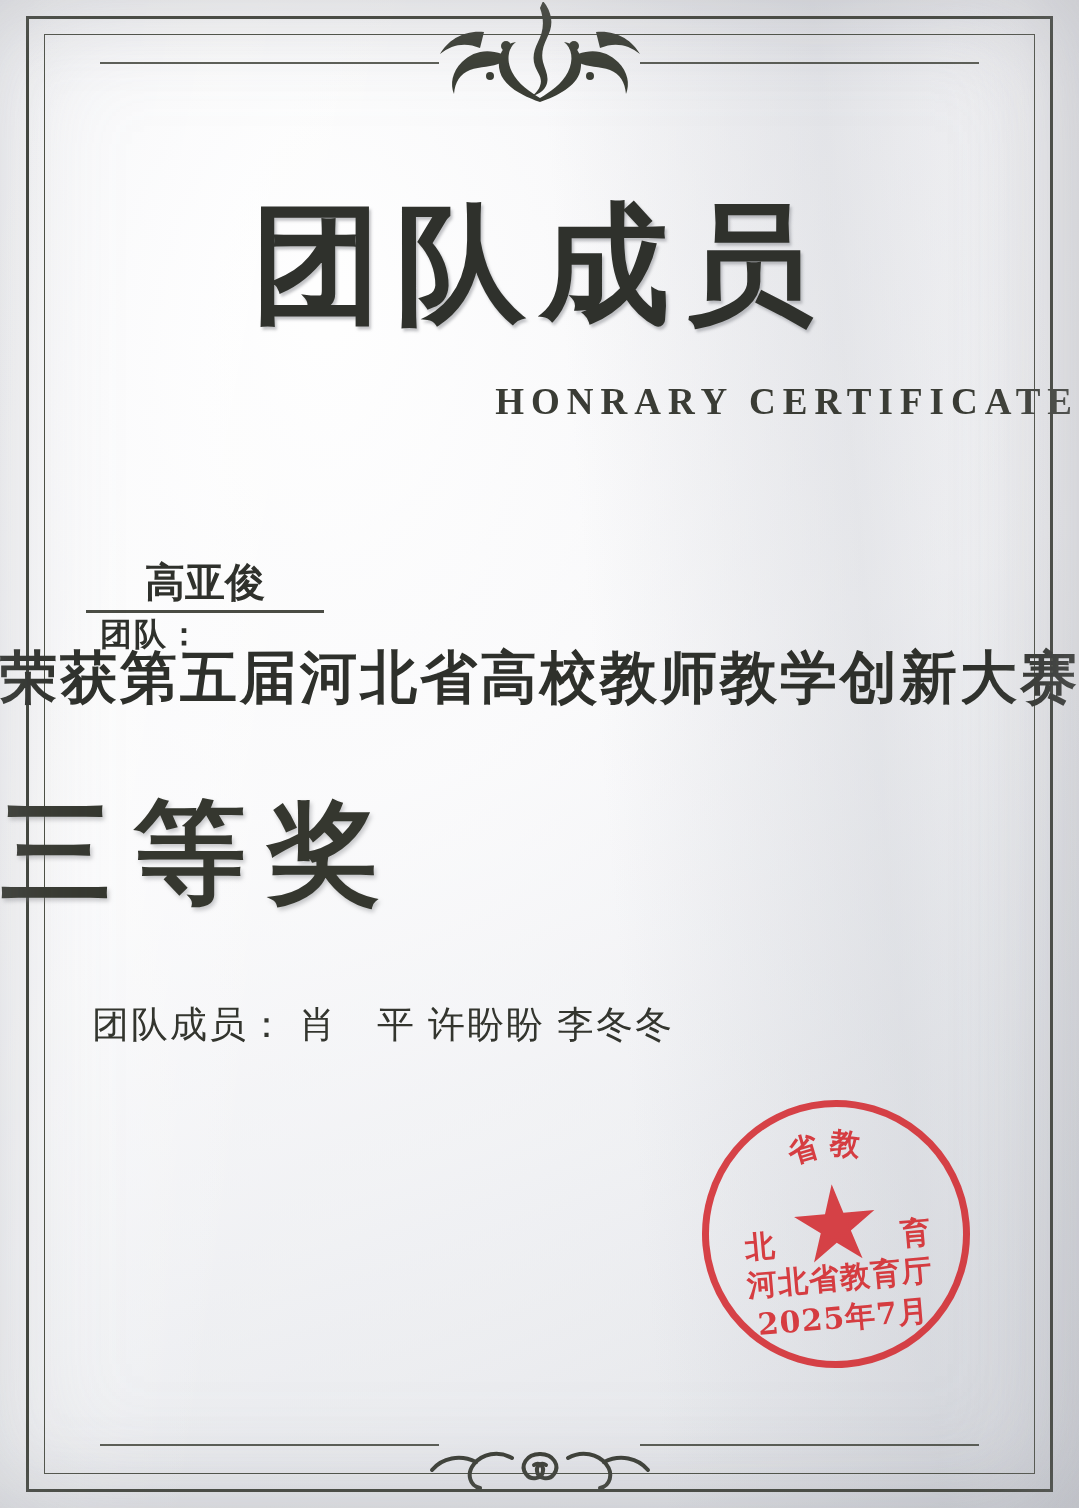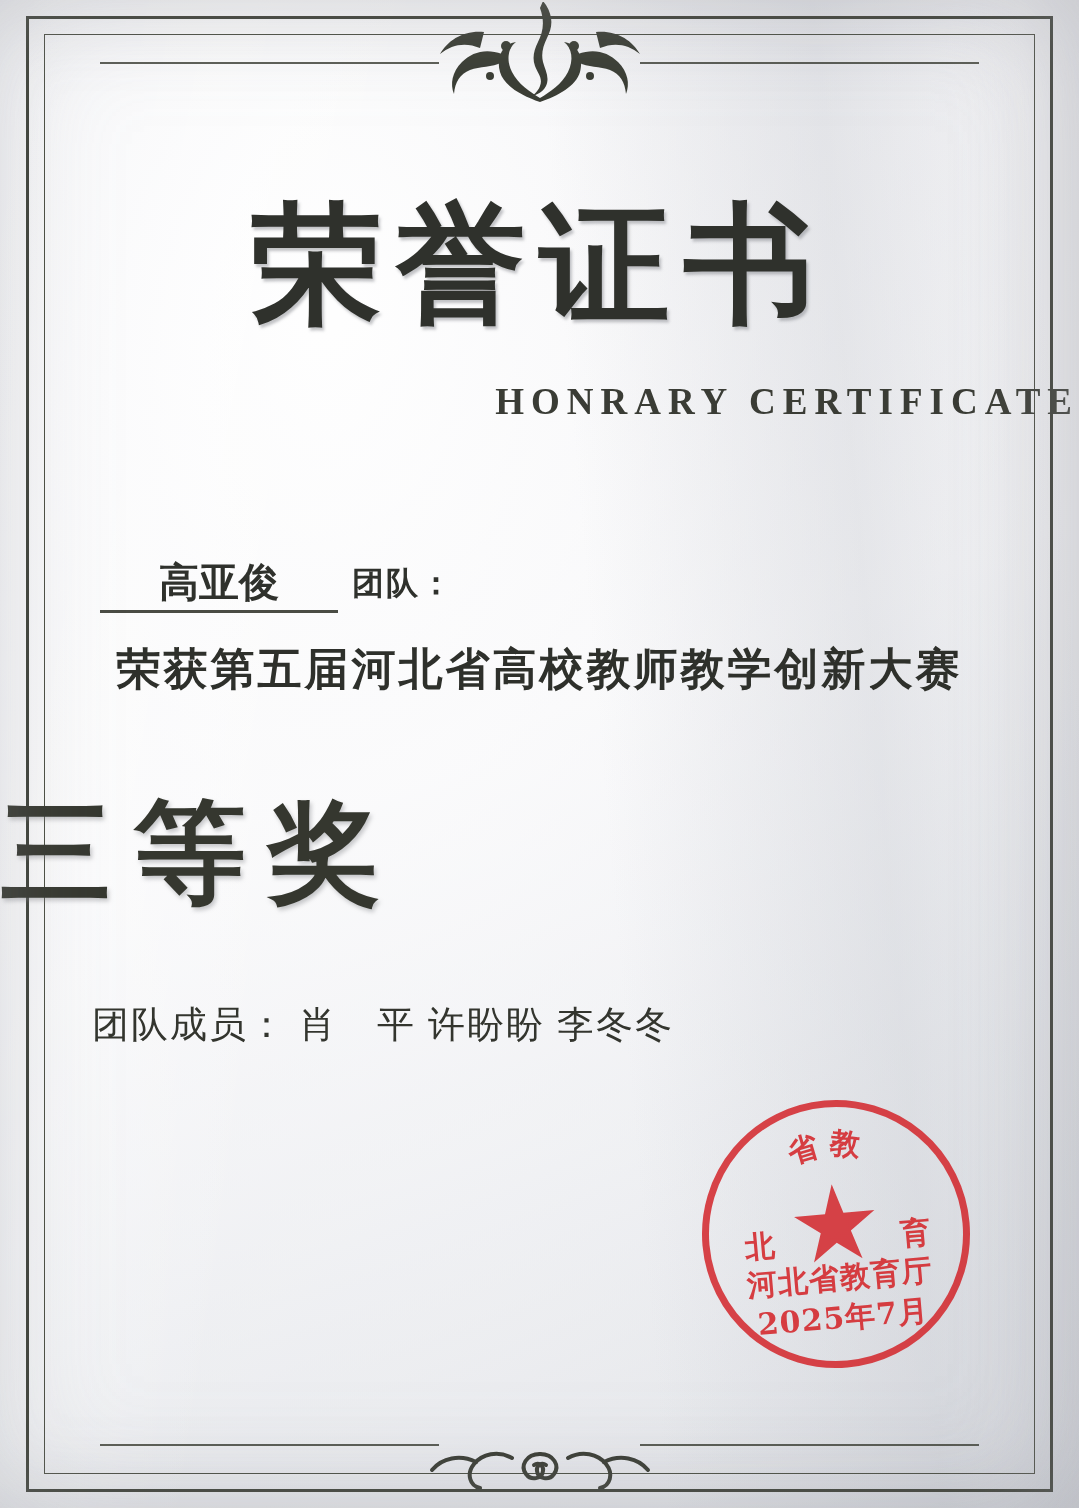--- a/index.html
+++ b/index.html
@@ -121,24 +121,25 @@
     font-weight: 700;
     letter-spacing: 7px;
     color: #3a3c35;
     white-space: nowrap;
     margin-left: 41px;
   }
 
   .recipient-line {
     position: absolute;
     top: 560px;
-    left: 100px;
+    left: 86px;
     display: flex;
-    align-items: center;
-    font-family: "DejaVu Serif", "Liberation Serif", serif;
+    align-items: flex-start;
+    font-family: "DejaVu Serif", "Liberation Serif", serif;
+    flex-direction: column;
   }
   .recipient-name {
     display: inline-block;
     min-width: 210px;
     text-align: center;
     font-size: 40px;
     font-weight: 700;
     color: #2f312c;
     border-bottom: 3px solid #4a4c44;
     padding: 0 14px 6px 14px;
@@ -153,21 +154,21 @@
     letter-spacing: 2px;
   }
 
   .body-line {
     position: absolute;
     top: 640px;
     left: 0;
     right: 0;
     text-align: center;
     font-family: "DejaVu Serif", "Liberation Serif", serif;
-    font-size: 44px;
+    font-size: 57px;
     font-weight: 700;
     letter-spacing: 3px;
     color: #2e302b;
     white-space: nowrap;
   }
 
   .award {
     position: absolute;
     top: 778px;
     left: 0;
@@ -306,21 +307,21 @@
         <path d="M132 18 c-14 -8 -30 -4 -38 6 c-8 10 -4 22 6 24"></path>
         <path d="M188 18 c14 -8 30 -4 38 6 c8 10 4 22 -6 24"></path>
         <path d="M96 22 c-16 -8 -34 -4 -44 8"></path>
         <path d="M224 22 c16 -8 34 -4 44 8"></path>
       </g>
     </svg>
   </div>
 
   <div class="content">
 
-    <div class="title-cn">荣誉证书</div>
+    <div class="title-cn">团队成员</div>
     <div class="title-en">HONRARY   CERTIFICATE</div>
 
     <div class="recipient-line">
       <span class="recipient-name">高亚俊</span>
       <span class="recipient-suffix">团队：</span>
     </div>
 
     <div class="body-line">荣获第五届河北省高校教师教学创新大赛</div>
 
     <div class="award">三等奖</div>

